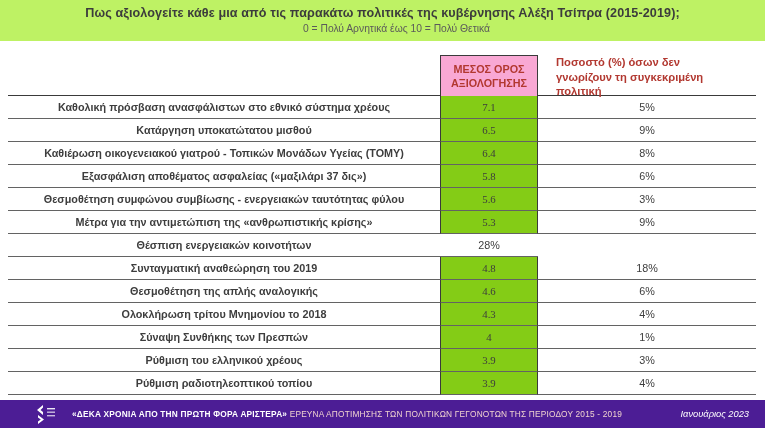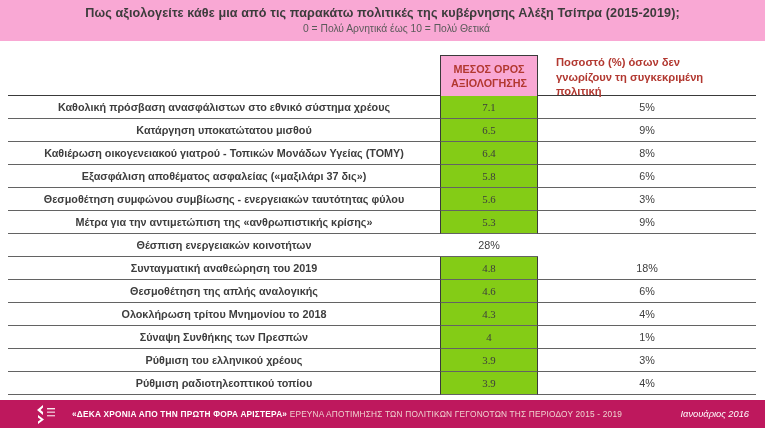--- a/index.html
+++ b/index.html
@@ -6,21 +6,21 @@
   html,body { background:#ffffff; }
   body { font-family:"Liberation Sans", "DejaVu Sans", sans-serif; }
   .page {
     position:relative; width:765px; height:428px;
     background:#ffffff; overflow:hidden;
   }
 
   
   .title-band {
     position:absolute; top:0; left:0; width:765px; height:41px;
-    background:#f9a8d4; text-align:center; padding-top:6px;
+    background:#bef264; text-align:center; padding-top:6px;
   }
   .title-band .main-title {
     font-size:12.6px; font-weight:bold; color:#3c3c3c; letter-spacing:.1px;
   }
   .title-band .sub-title {
     font-size:10.3px; color:#5a5a5a; margin-top:3px;padding-left:28px;
   }
 
   
   .tbl {
@@ -52,21 +52,21 @@
   .cell-label { font-weight:bold; padding:0 6px; }
   .cell-avg {
     background:#84cc16;
     border-left:1.5px solid #3a3a3a; border-right:1.5px solid #3a3a3a;font-family:Liberation Serif, serif;
   }
   .cell-pct { }
 
   
   .footer {
     position:absolute; left:0; bottom:0; width:765px; height:28px;
-    background:#be185d; display:flex; align-items:center; padding:0 16px 0 34px;
+    background:#4c1d95; display:flex; align-items:center; padding:0 16px 0 34px;
   }
   .footer .logo { flex:0 0 auto; margin-right:14px; display:flex; align-items:center; }
   .footer .ftext {
     font-size:8.3px; color:#efd2cf; letter-spacing:.2px; white-space:nowrap;
     overflow:hidden; text-overflow:clip;
   }
   .footer .ftext b { color:#ffffff; font-weight:bold; }
   .footer .fdate {
     margin-left:auto; font-size:9.3px; color:#ffffff; font-style:italic; white-space:nowrap;
   }
@@ -159,16 +159,16 @@
     <span class="logo">
       <svg width="24" height="20" viewBox="0 0 24 20" aria-hidden="true">
         <path d="M9 1 L3 6 L9 11 L9 8 L6.5 6 L9 3.5 Z" fill="#ffffff"></path>
         <path d="M4 11 L10 15.5 L4 20 L4 17.5 L6.8 15.5 L4 13.5 Z" fill="#ffffff"></path>
         <rect x="13" y="4" width="8" height="1.4" fill="#ffffff" opacity="0.9"></rect>
         <rect x="13" y="7.5" width="8" height="1.4" fill="#ffffff" opacity="0.7"></rect>
         <rect x="13" y="11" width="8" height="1.4" fill="#ffffff" opacity="0.7"></rect>
       </svg>
     </span>
     <span class="ftext"><b>«ΔΕΚΑ ΧΡΟΝΙΑ ΑΠΟ ΤΗΝ ΠΡΩΤΗ ΦΟΡΑ ΑΡΙΣΤΕΡΑ»</b><span> ΕΡΕΥΝΑ ΑΠΟΤΙΜΗΣΗΣ ΤΩΝ ΠΟΛΙΤΙΚΩΝ ΓΕΓΟΝΟΤΩΝ ΤΗΣ ΠΕΡΙΟΔΟΥ 2015 - 2019</span></span>
-    <span class="fdate">Ιανουάριος 2016</span>
+    <span class="fdate">Ιανουάριος 2023</span>
   </div>
 
 </div>
 
 </body></html>

